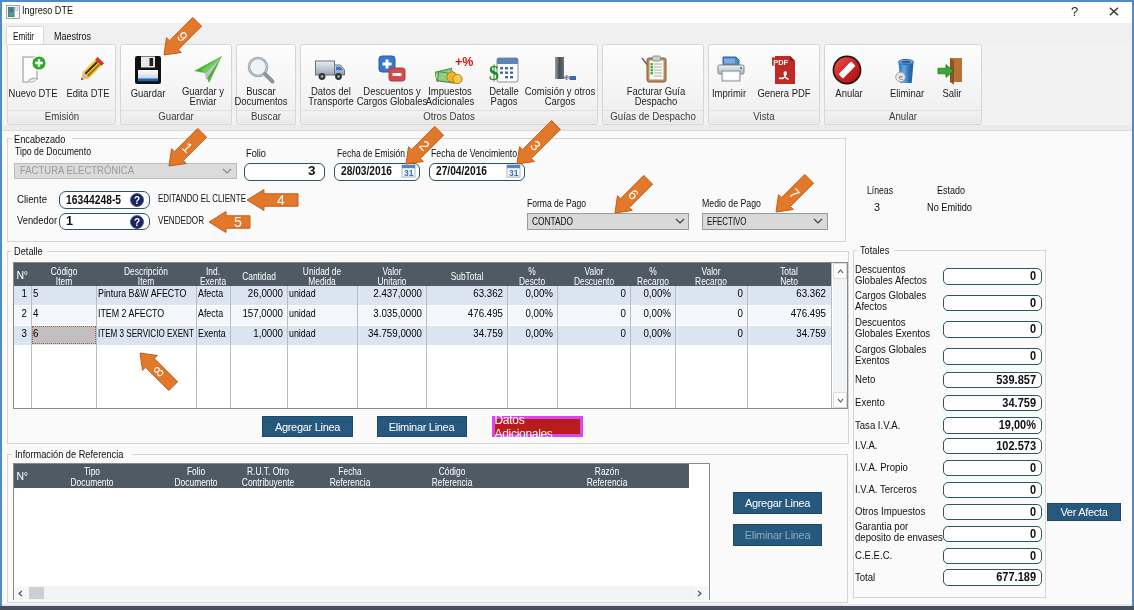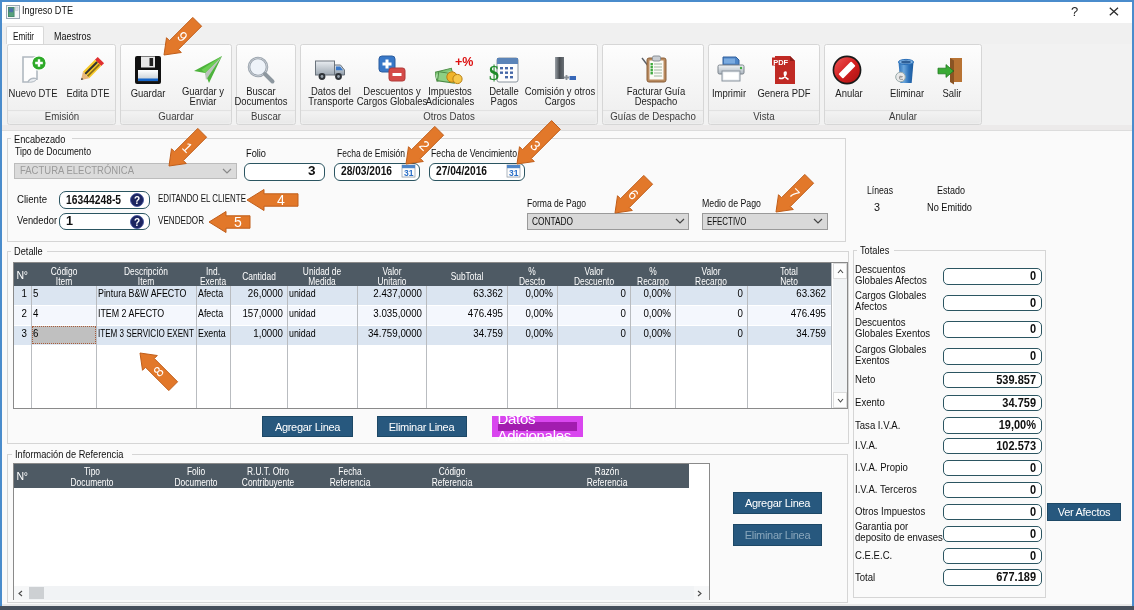--- a/index.html
+++ b/index.html
@@ -467,21 +467,21 @@
       </svg>
     </div>
 <div class="ab" style="left:832.5px;top:392px;width:14px;height:16px;background:#fdfdfd;border:1px solid #dcdcdc;"></div>
 <div class="ab" style="left:836.5px;top:397.5px;width:7px;height:5px;">
       <svg width="7" height="5" viewBox="0 0 7 5">
         <path d="M1 1 L3.5 4 L6 1" fill="none" stroke="#4a4a4a" stroke-width="1.1"></path>
       </svg>
     </div>
 <div style="position:absolute;left:262px;top:416px;width:91px;height:21px;background:#27587e;border:1px solid #1d4866;color:#fff;font-size:11px;letter-spacing:-0.3px;display:flex;align-items:center;justify-content:center;">Agregar Linea</div>
 <div style="position:absolute;left:376.5px;top:416px;width:90px;height:21px;background:#27587e;border:1px solid #1d4866;color:#fff;font-size:11px;letter-spacing:-0.3px;display:flex;align-items:center;justify-content:center;">Eliminar Linea</div>
-<div style="position:absolute;left:491.5px;top:416px;width:91px;height:21px;background:#a21caf;border:6px solid #d946ef;color:#fff;font-size:15px;letter-spacing:-0.3px;display:flex;align-items:center;justify-content:center;">Datos Adicionales</div>
+<div style="position:absolute;left:491.5px;top:416px;width:91px;height:21px;background:#b91c1c;border:3px solid #d946ef;color:#fff;font-size:12px;letter-spacing:-0.3px;display:flex;align-items:center;justify-content:center;">Datos Adicionales</div>
 <div style="position:absolute;left:7px;top:454px;width:841px;height:149px;border:1px solid #d5d5d5;"></div>
 <div class="ab" style="left:12px;top:448.2px;height:11.5px;background:#fafafa;padding:0 3px;font-size:11px;color:transparent;letter-spacing:-0.6px;">Información de Referencia</div>
 <div class="ab" style="left:15px;top:449.21px;font-size:11px;line-height:1;color:#101010;font-weight:normal;white-space:nowrap;transform-origin:left top;transform:scaleX(0.840);">Información de Referencia</div>
 <div class="ab" style="left:12.5px;top:463px;width:697.5px;height:137px;border:1px solid #8a8a8a;background:#fff;"></div>
 <div class="ab" style="left:13.5px;top:464px;width:675.5px;height:24px;background:#4e5a64;"></div>
 <div class="ab" style="left:16.5px;top:471px;font-size:10.5px;line-height:1;letter-spacing:-0.4px;color:#fff;">N°</div>
 <div class="ab" style="left:92px;top:466.06px;font-size:10.5px;line-height:1;color:#fff;font-weight:normal;white-space:nowrap;transform-origin:center top;transform:translateX(-50%) scaleX(0.800);letter-spacing:0;">Tipo</div>
 <div class="ab" style="left:92px;top:476.56px;font-size:10.5px;line-height:1;color:#fff;font-weight:normal;white-space:nowrap;transform-origin:center top;transform:translateX(-50%) scaleX(0.800);letter-spacing:0;">Documento</div>
 <div class="ab" style="left:196px;top:466.06px;font-size:10.5px;line-height:1;color:#fff;font-weight:normal;white-space:nowrap;transform-origin:center top;transform:translateX(-50%) scaleX(0.800);letter-spacing:0;">Folio</div>
 <div class="ab" style="left:196px;top:476.56px;font-size:10.5px;line-height:1;color:#fff;font-weight:normal;white-space:nowrap;transform-origin:center top;transform:translateX(-50%) scaleX(0.800);letter-spacing:0;">Documento</div>
@@ -552,21 +552,21 @@
 <div class="ab" style="left:943px;top:525.5px;width:99px;height:16.5px;background:#fff;border:1.3px solid #2b5561;border-radius:5px;"></div>
 <div class="ab" style="left:1035.5px;top:527.98px;font-size:12.5px;line-height:1;color:#101010;font-weight:bold;white-space:nowrap;transform-origin:right top;transform:translateX(-100%) scaleX(0.880);">0</div>
 <div class="ab" style="left:855px;top:521.31px;font-size:11px;line-height:1;color:#101010;font-weight:normal;white-space:nowrap;transform-origin:left top;transform:scaleX(0.870);">Garantia por</div>
 <div class="ab" style="left:855px;top:532.31px;font-size:11px;line-height:1;color:#101010;font-weight:normal;white-space:nowrap;transform-origin:left top;transform:scaleX(0.870);">deposito de envases</div>
 <div class="ab" style="left:943px;top:547.5px;width:99px;height:16.5px;background:#fff;border:1.3px solid #2b5561;border-radius:5px;"></div>
 <div class="ab" style="left:1035.5px;top:549.98px;font-size:12.5px;line-height:1;color:#101010;font-weight:bold;white-space:nowrap;transform-origin:right top;transform:translateX(-100%) scaleX(0.880);">0</div>
 <div class="ab" style="left:855px;top:550.21px;font-size:11px;line-height:1;color:#101010;font-weight:normal;white-space:nowrap;transform-origin:left top;transform:scaleX(0.870);">C.E.E.C.</div>
 <div class="ab" style="left:943px;top:569px;width:99px;height:16.5px;background:#fff;border:1.3px solid #2b5561;border-radius:5px;"></div>
 <div class="ab" style="left:1035.5px;top:571.48px;font-size:12.5px;line-height:1;color:#101010;font-weight:bold;white-space:nowrap;transform-origin:right top;transform:translateX(-100%) scaleX(0.880);">677.189</div>
 <div class="ab" style="left:855px;top:571.71px;font-size:11px;line-height:1;color:#101010;font-weight:normal;white-space:nowrap;transform-origin:left top;transform:scaleX(0.870);">Total</div>
-<div style="position:absolute;left:1047px;top:503px;width:74px;height:17.5px;background:#27587e;border:1px solid #1d4866;color:#fff;font-size:11px;letter-spacing:-0.3px;display:flex;align-items:center;justify-content:center;">Ver Afectos</div>
+<div style="position:absolute;left:1047px;top:503px;width:74px;height:17.5px;background:#27587e;border:1px solid #1d4866;color:#fff;font-size:11px;letter-spacing:-0.3px;display:flex;align-items:center;justify-content:center;">Ver Afecta</div>
 <div class="ab" style="left:165px;top:113.5px;width:58px;height:56px;">
       <svg width="58" height="56" viewBox="0 0 58 56">
 <g transform="translate(4,52)">
 <path d="M0 0 L2.5 -17.3 L5.5 -14.3 L28.8 -37.6 L37.6 -28.8 L14.3 -5.5 L17.3 -2.5 Z" fill="#e2782a" stroke="#c05e1a" stroke-width="1"></path>
 <text x="18.5" y="-18.5" transform="rotate(45 18.5 -18.5)" text-anchor="middle" dominant-baseline="central" font-size="14" fill="#fff" font-family="Liberation Sans">1</text>
 </g>
       </svg>
     </div>
 <div class="ab" style="left:402px;top:111.5px;width:58px;height:56px;">
       <svg width="58" height="56" viewBox="0 0 58 56">

